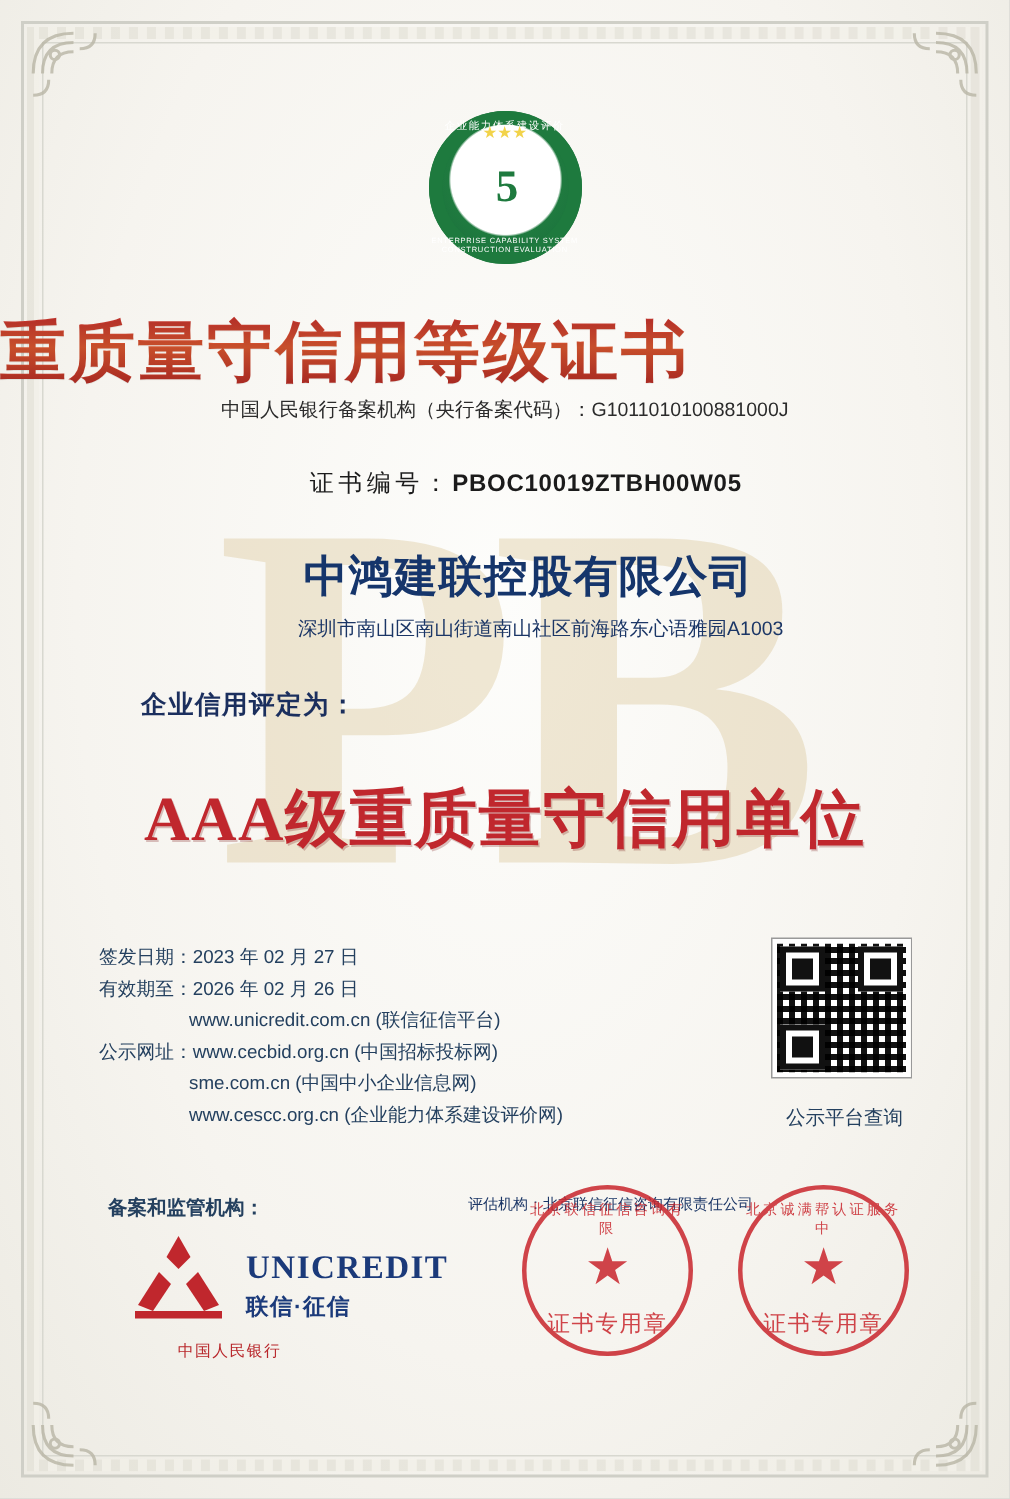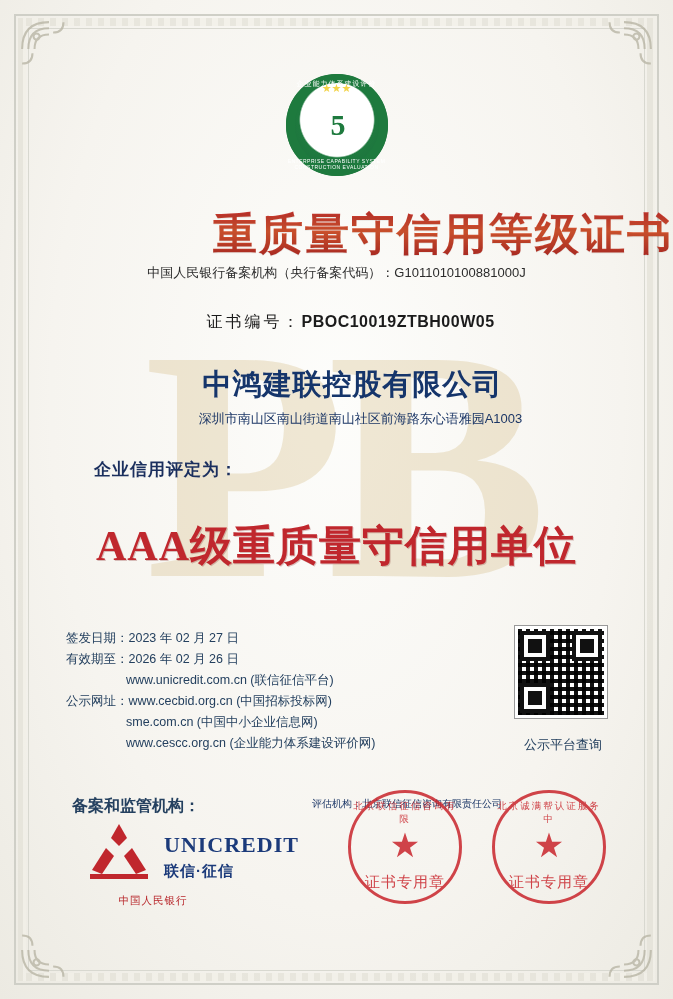--- a/index.html
+++ b/index.html
@@ -94,21 +94,21 @@
     position:absolute;top:5px;left:0;right:0;text-align:center;
     font-size:7px;color:#ffffff;letter-spacing:1px;
   }
   .emblem-text-bottom{
     position:absolute;bottom:6px;left:0;right:0;text-align:center;
     font-size:5px;color:#ffffff;letter-spacing:.5px;
   }
 
   
   .title{
-    position:absolute;top:205px;left:0;right:0;text-align:right;
+    position:absolute;top:205px;left:0;right:0;text-align:left;
     font-family:"Liberation Serif", serif;
     font-size:44px;font-weight:bold;
     letter-spacing:2px;
     background:linear-gradient(180deg,#b8272b 0%, #d4542e 45%, #a81f22 100%);
     -webkit-background-clip:text;background-clip:text;color:transparent;
     text-shadow:0 1px 0 rgba(0,0,0,.06);
   }
   .subtitle{
     position:absolute;top:264px;left:0;right:0;text-align:center;
     font-size:13px;color:#2b2b2b;
@@ -164,21 +164,21 @@
   .qr-finder{position:absolute;width:22px;height:22px;border:4px solid #111;background:#fff;}
   .qr-finder i{position:absolute;inset:4px;background:#111;}
   .qr-caption{
     position:absolute;right:50px;top:736px;width:120px;text-align:center;
     font-size:13px;color:#24405f;
   }
 
   
   .reg-label{
     position:absolute;left:72px;top:796px;
-    font-size:16px;color:#24405f;font-weight:bold;
+    font-size:13px;color:#24405f;font-weight:bold;
   }
   .unicredit{
     position:absolute;left:78px;top:820px;width:210px;height:90px;
   }
   .uc-mark{position:absolute;left:8px;top:2px;width:66px;height:62px;}
   .uc-name{
     position:absolute;left:86px;top:12px;
     font-family:"Liberation Serif", serif;
     font-size:22px;font-weight:bold;color:#1b3a7a;letter-spacing:1px;
   }

